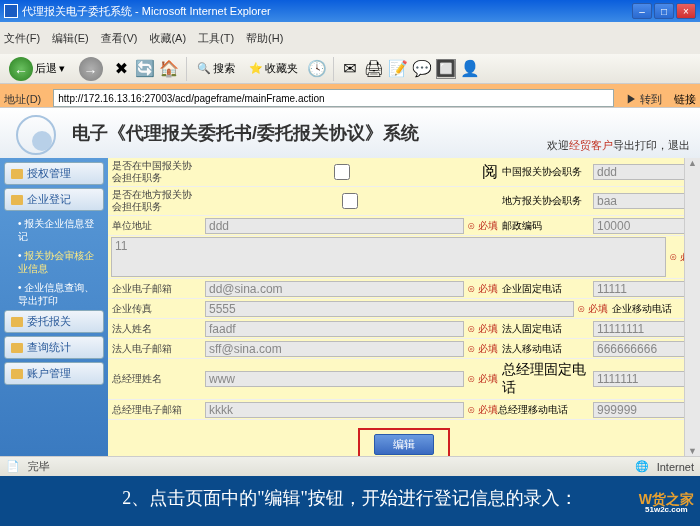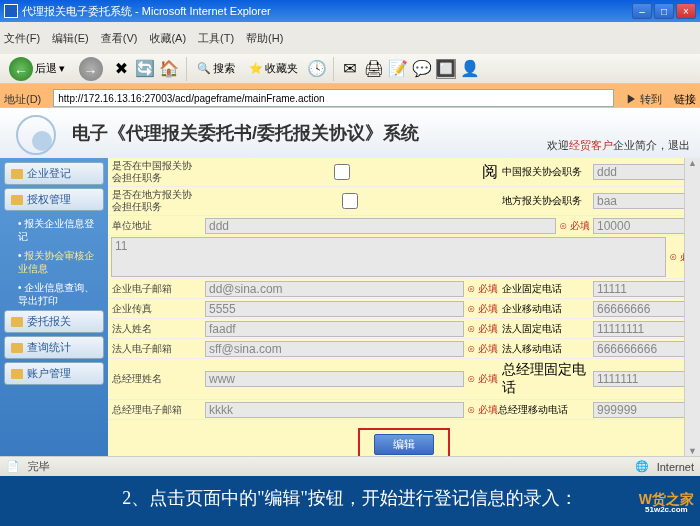--- a/index.html
+++ b/index.html
@@ -106,27 +106,27 @@
   <input value="http://172.16.13.16:27003/acd/pageframe/mainFrame.action" style="">
   <span class="go">▶ <span>转到</span></span>
   <span style="font-size:11px">链接</span>
 </div>
 
 <div class="page">
   <div class="header">
     <div class="logo"></div>
     <div class="title">电子《代理报关委托书/委托报关协议》系统</div>
     <div class="welcome">
-      <span>欢迎</span><span class="user">经贸客户</span><span>企业简介，退出</span>
+      <span>欢迎</span><span class="user">经贸客户</span><span>导出打印，退出</span>
     </div>
   </div>
   <div class="body">
     <div class="sidebar" id="sidebar">
+        <div class="navhdr">授权管理</div>
         <div class="navhdr">企业登记</div>
-        <div class="navhdr">授权管理</div>
         <div class="navitem">报关企业信息登记</div>
         <div class="navitem active">报关协会审核企业信息</div>
         <div class="navitem">企业信息查询、导出打印</div>
         <div class="navhdr">委托报关</div>
         <div class="navhdr">查询统计</div>
         <div class="navhdr">账户管理</div>
       </div>
     <div class="main">
       <div id="formrows">
           <div class="formrow">
@@ -149,20 +149,21 @@
             <div class="fld" style="max-width: 110px;">
               <input value="baa" style="">
             </div>
           </div>
           <div class="formrow">
             <div class="lbl">单位地址</div>
             <div class="fld">
               <input value="ddd" style="">
             </div>
             <span class="req">⊙ 必填</span>
+            <div class="lbl2" style="width: 92px; font-size: 10px; padding: 2px 4px;">邮政编码</div>
             <div class="fld" style="max-width: 110px;">
               <input value="10000" style="">
             </div>
           </div>
           <div class="formrow">
             <div class="fld">
               <textarea style="">11</textarea>
             </div>
             <span class="req">⊙ 必填</span>
           </div>
@@ -177,23 +178,20 @@
               <input value="11111" style="">
             </div>
           </div>
           <div class="formrow">
             <div class="lbl">企业传真</div>
             <div class="fld">
               <input value="5555" style="">
             </div>
             <span class="req">⊙ 必填</span>
             <div class="lbl2" style="width: 92px; font-size: 10px; padding: 2px 4px;">企业移动电话</div>
-            <div class="fld" style="max-width: 110px;">
-              <input value="66666666" style="">
-            </div>
           </div>
           <div class="formrow">
             <div class="lbl">法人姓名</div>
             <div class="fld">
               <input value="faadf" style="">
             </div>
             <span class="req">⊙ 必填</span>
             <div class="lbl2" style="width: 92px; font-size: 10px; padding: 2px 4px;">法人固定电话</div>
             <div class="fld" style="max-width: 110px;">
               <input value="11111111" style="">

